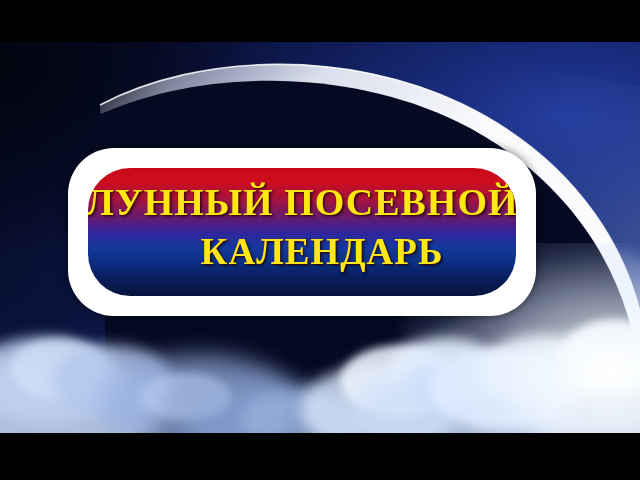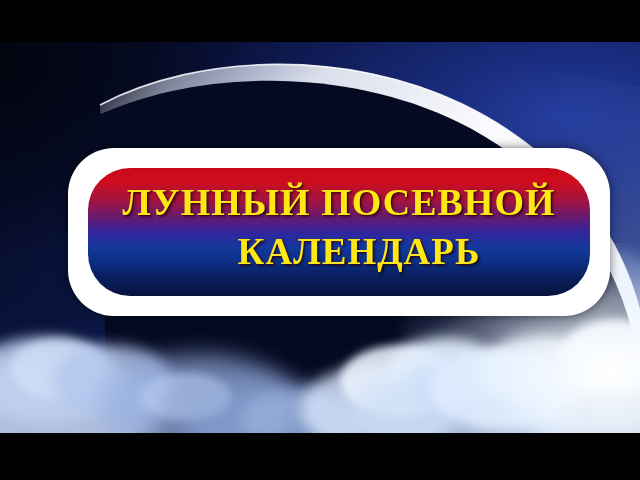--- a/index.html
+++ b/index.html
@@ -84,21 +84,21 @@
     border-radius: 50%;
     background: radial-gradient(ellipse at 70% 60%, rgba(255,255,255,0.95) 0%, rgba(225,238,255,0.55) 38%, rgba(170,200,250,0.15) 64%, rgba(0,0,0,0) 82%);
     filter: blur(6px);
   }
 
   
   .banner-outer {
     position: absolute;
     left: 68px;
     top: 148px;
-    width: 542px;
+    width: 468px;
     height: 168px;
     border-radius: 46px;
     background: #ffffff;
     box-shadow: 0 0 10px rgba(0,0,0,0.55);
     z-index: 30;
     padding: 20px;
     box-sizing: border-box;
   }
   .banner-inner {
     position: relative;

